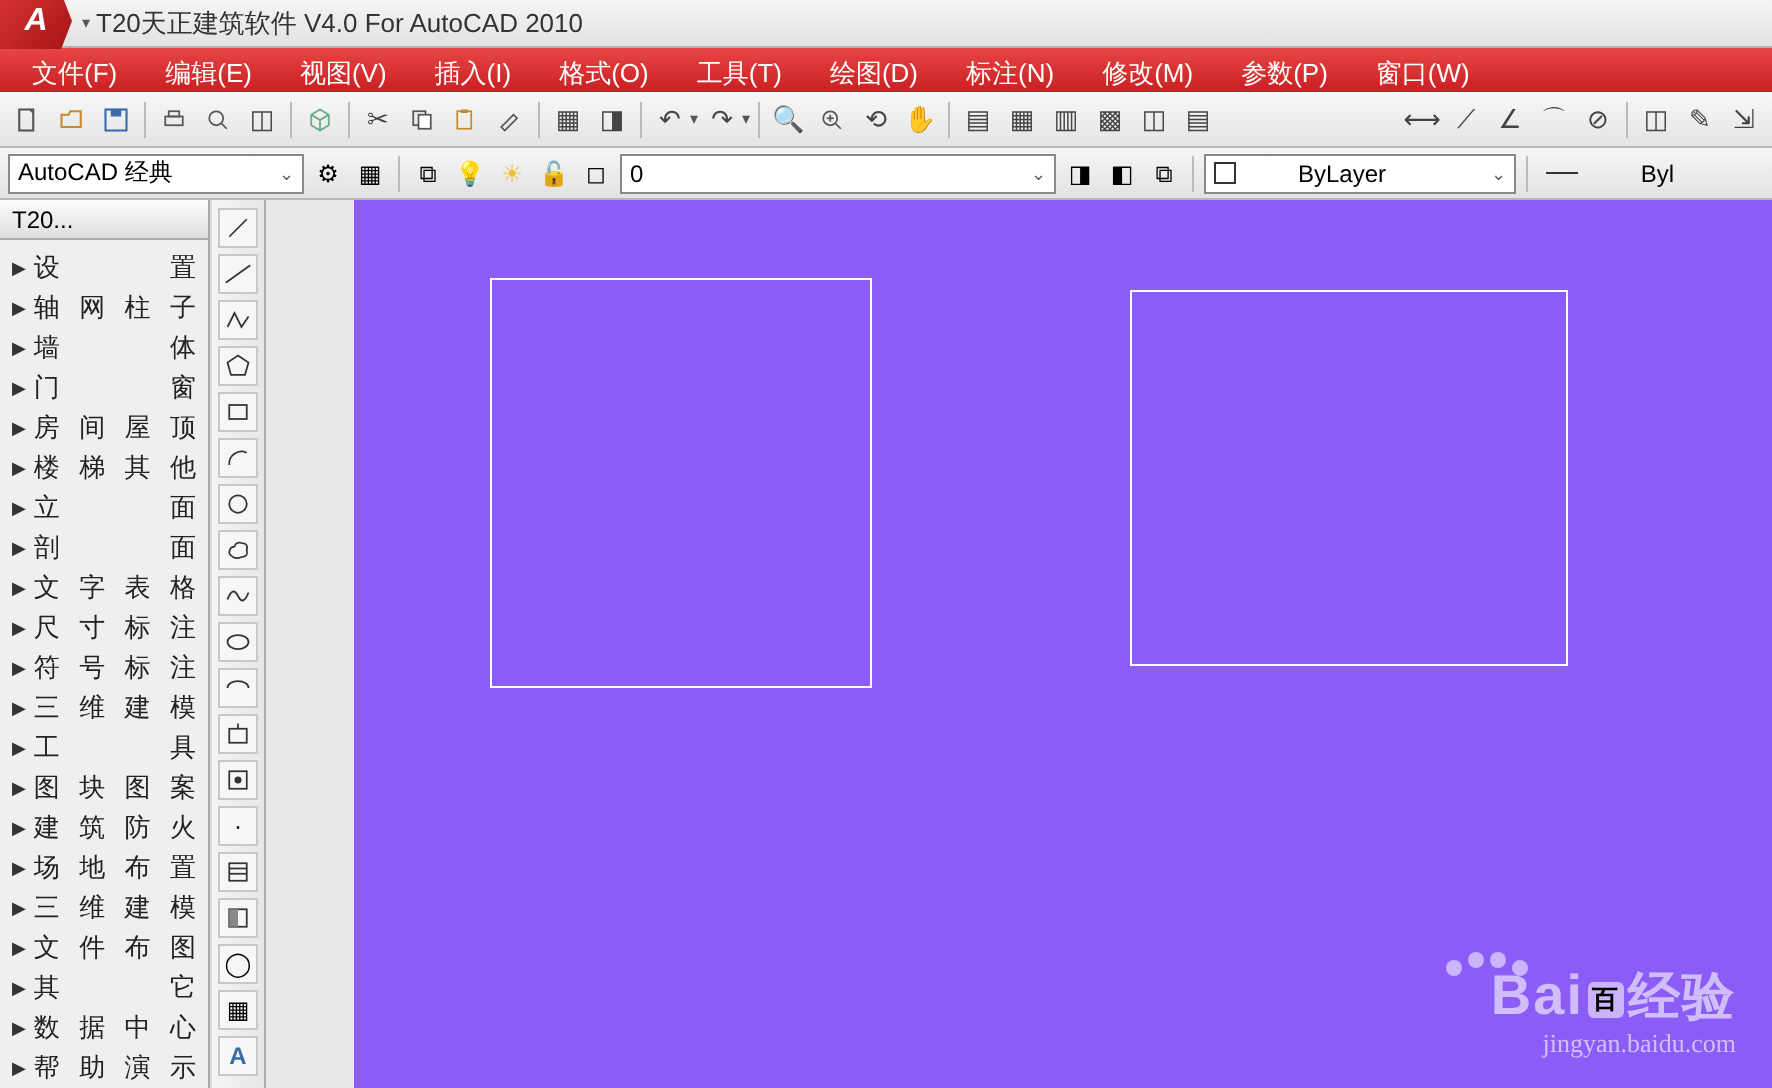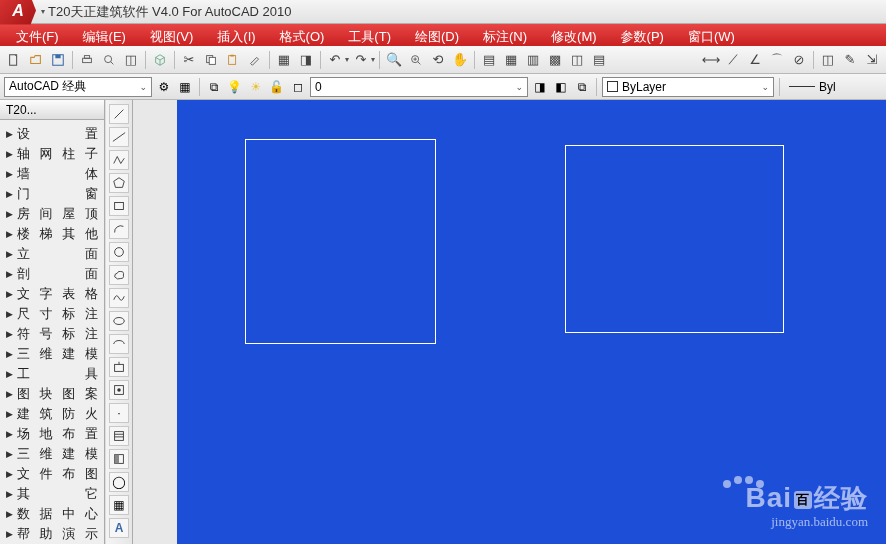--- a/index.html
+++ b/index.html
@@ -12,37 +12,37 @@
 
 .menubar { height: 22px; background: linear-gradient(to bottom, #e84545, #c92020); display: flex; align-items: flex-end; padding: 0 4px; }
 .menubar-item { color: #fff; font-size: 13px; padding: 0 12px; cursor: pointer; }
 
 .toolbar-row { height: 28px; background: linear-gradient(to bottom, #f8f8f8, #e4e4e4); display: flex; align-items: center; padding: 0 4px; border-bottom: 1px solid #b8b8b8; gap: 2px; }
 .tb-btn { width: 20px; height: 20px; border: 1px solid transparent; display: inline-flex; align-items: center; justify-content: center; font-size: 13px; color: #444; cursor: pointer; }
 .tb-sep { width: 1px; height: 18px; background: #bbb; margin: 0 2px; }
 .tb-dropdown-arrow { font-size: 8px; margin-left: -2px; color: #555; }
 
 .prop-row { height: 26px; background: linear-gradient(to bottom, #f6f6f6, #e2e2e2); display: flex; align-items: center; padding: 0 4px; border-bottom: 1px solid #b8b8b8; gap: 3px; }
-.prop-dropdown { height: 20px; background: #fff; border: 1px solid #888; display: inline-flex; align-items: center; padding: 0 4px; font-size: 12px; }
+.prop-dropdown { height: 20px; background: #fff; border: 1px solid #888; display: inline-flex; align-items: center; padding: 0 4px; font-size: 12px; gap: 27px; }
 .prop-dropdown .dd-arrow { margin-left: auto; font-size: 9px; color: #555; padding-left: 4px; }
 .prop-icon { width: 18px; height: 18px; display: inline-flex; align-items: center; justify-content: center; font-size: 12px; cursor: pointer; }
 
 .main-area { display: flex; height: calc(544px - 24px - 22px - 28px - 26px); }
 
 .left-panel { width: 105px; background: #efefef; border-right: 1px solid #aaa; display: flex; flex-direction: column; }
 .panel-tab { height: 20px; background: linear-gradient(to bottom, #fcfcfc, #dedede); border-bottom: 1px solid #aaa; font-size: 12px; padding: 2px 6px; display: flex; align-items: center; }
 .panel-list { flex: 1; padding: 4px 2px; overflow: hidden; }
 .panel-item { display: flex; align-items: center; font-size: 13px; padding: 1px 4px; cursor: pointer; color: #222; }
 .panel-item .tri { font-size: 9px; margin-right: 4px; color: #333; }
 .panel-item .label { flex: 1; text-align: justify; text-align-last: justify; letter-spacing: 0; }
 
 .tool-strip { width: 28px; background: linear-gradient(to right, #f4f4f4, #e6e6e6); border-right: 1px solid #aaa; border-left: 1px solid #ddd; display: flex; flex-direction: column; align-items: center; padding: 4px 0; gap: 3px; }
 .ts-btn { width: 20px; height: 20px; border: 1px solid #c8c8c8; background: #f6f6f6; display: flex; align-items: center; justify-content: center; font-size: 12px; cursor: pointer; }
 
-.canvas { flex: 1; background: #1d4ed8; position: relative; margin-left: 44px; }
+.canvas { flex: 1; background: #8b5cf6; position: relative; margin-left: 44px; }
 .rect { position: absolute; border: 1px solid #fff; }
 .rect1 { left: 68px; top: 39px; width: 191px; height: 205px; }
 .rect2 { left: 388px; top: 45px; width: 219px; height: 188px; }
 
 .watermark { position: absolute; right: 18px; bottom: 14px; color: rgba(255,255,255,0.6); text-align: right; }
 .watermark .big { font-size: 28px; font-weight: bold; letter-spacing: 1px; }
 .watermark .big .cn { font-size: 26px; }
 .watermark .small { font-size: 13px; margin-top: -2px; font-family: Liberation Serif, serif; }
 .paw { position: absolute; right: 122px; bottom: 56px; display: flex; gap: 3px; }
 .paw span { width: 8px; height: 8px; background: rgba(255,255,255,0.55); border-radius: 50%; }
@@ -184,21 +184,21 @@
   <div class="prop-icon" style="color:#3a6aa8">🔓</div>
   <div class="prop-icon">◻</div>
   <div class="prop-dropdown" style="width:218px">
     <span>0</span>
     <span class="dd-arrow">⌄</span>
   </div>
   <div class="prop-icon">◨</div>
   <div class="prop-icon">◧</div>
   <div class="prop-icon">⧉</div>
   <div class="tb-sep"></div>
-  <div class="prop-dropdown" style="width:172px">
+  <div class="prop-dropdown" style="width:156px">
     <span style="display:inline-block;width:11px;height:11px;border:1px solid #333;background:#fff;margin-right:4px"></span>
     <span>ByLayer</span>
     <span class="dd-arrow">⌄</span>
   </div>
   <div class="tb-sep"></div>
   <div class="prop-dropdown" style="width:72px;border:none;background:transparent">
     <span style="display:inline-block;width:26px;border-top:1px solid #333;margin-right:4px"></span>
     <span>Byl</span>
   </div>
 </div>

